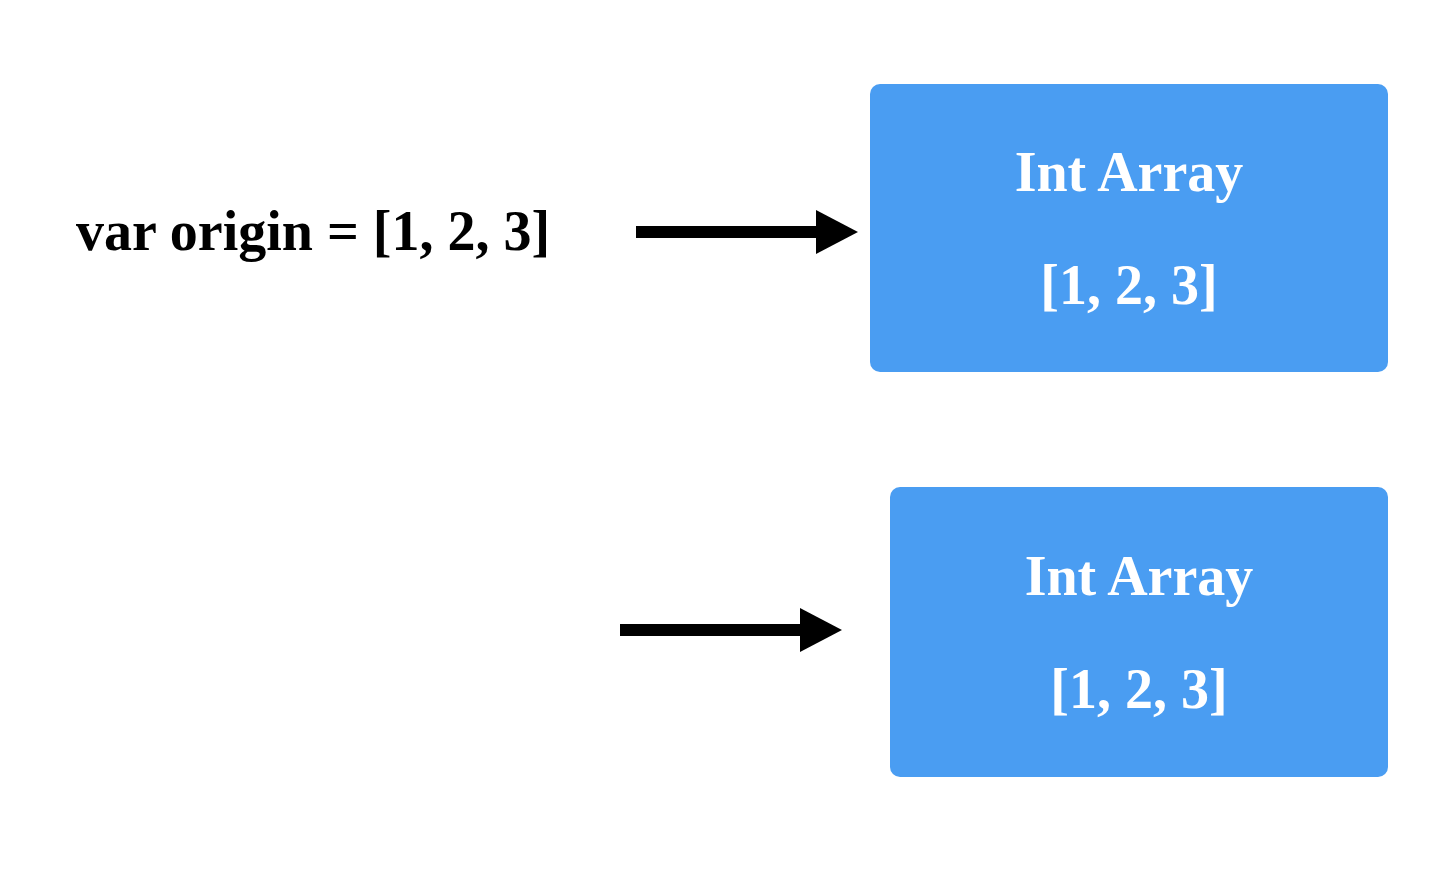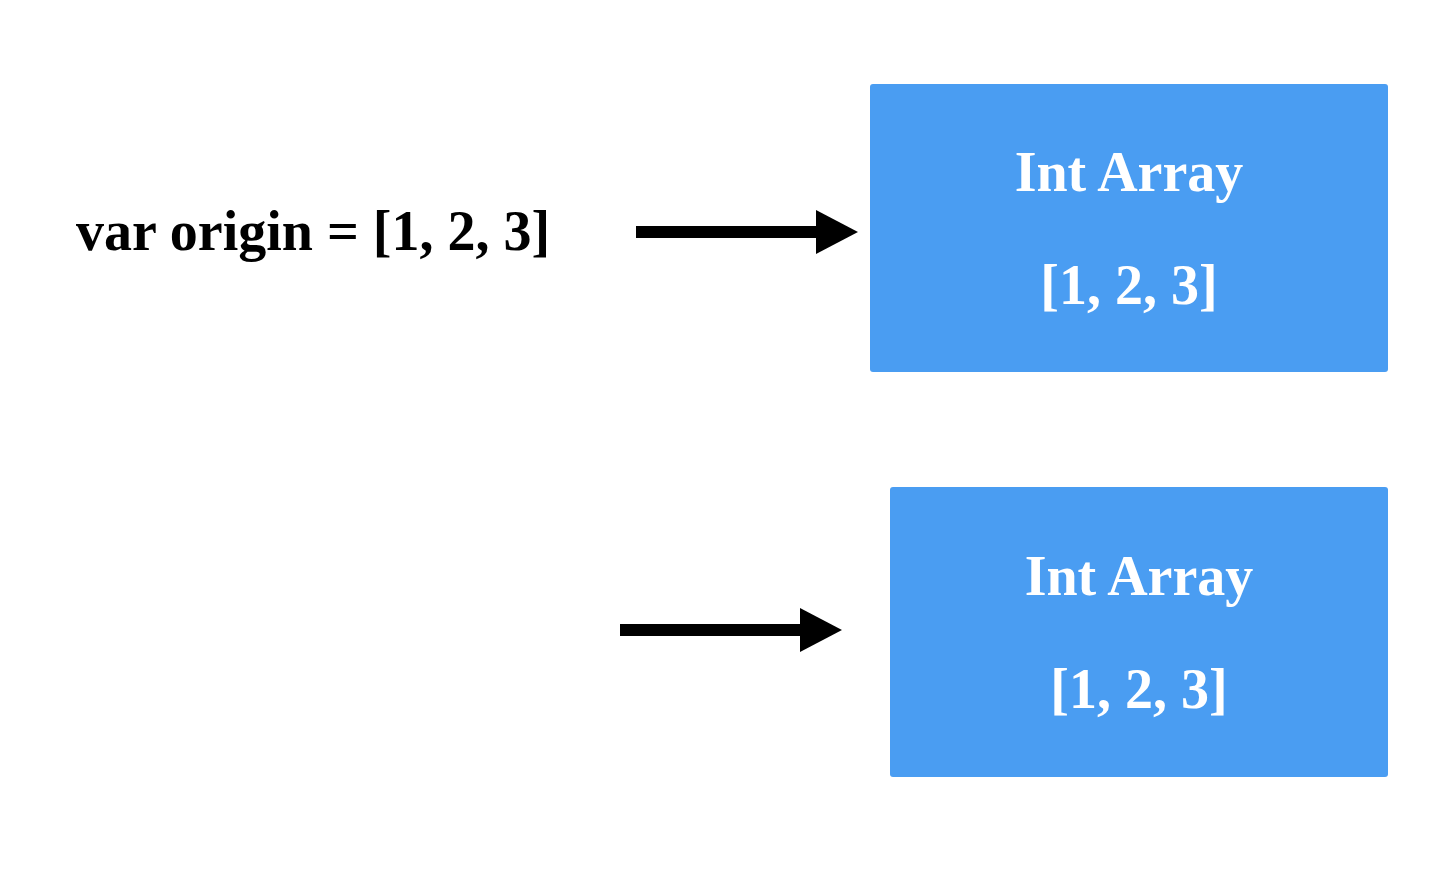--- a/index.html
+++ b/index.html
@@ -31,21 +31,21 @@
     height: 44px;
     color: var(--arrow, #000000);
   }
   #arrow-1 { left: 636px; top: 210px; }
   #arrow-2 { left: 620px; top: 608px; }
   .arrow svg { display: block; width: 100%; height: 100%; }
 
   .array-box {
     position: absolute;
     background: var(--box-fill, #4A9DF2);
-    border-radius: 3px;
+    border-radius: 10px;
     display: flex;
     flex-direction: column;
     align-items: center;
     justify-content: center;
     gap: 57px;
   }
   #array-box-1 { left: 870px; top: 84px;  width: 518px; height: 288px; }
   #array-box-2 { left: 890px; top: 487px; width: 498px; height: 290px; }
 
   .box-title, .box-value {

